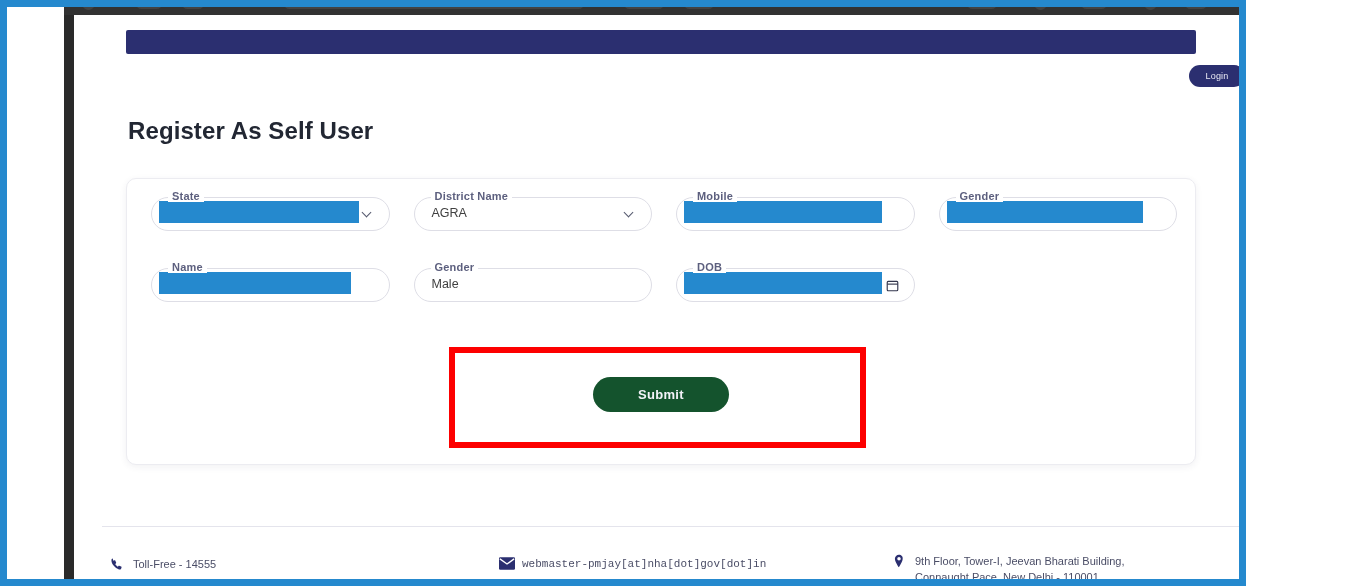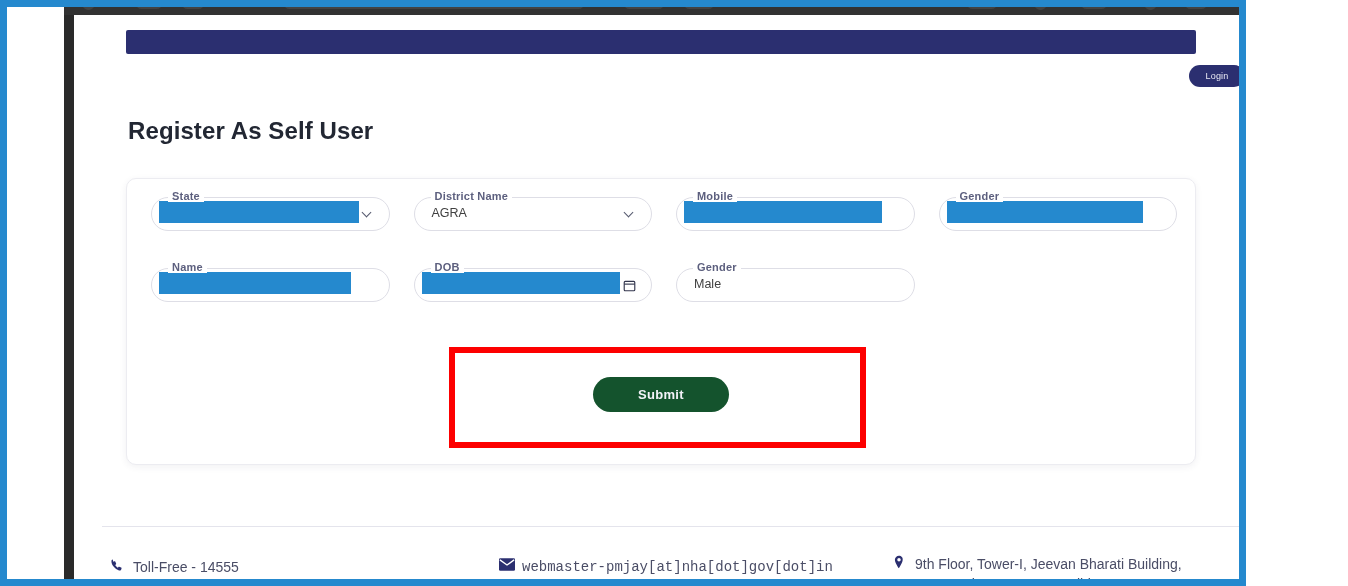--- a/index.html
+++ b/index.html
@@ -258,21 +258,21 @@
     left: 0;
     top: 520px;
     width: 100%;
     height: 44px;
   }
   .footer-item {
     position: absolute;
     display: flex;
     align-items: flex-start;
     gap: 9px;
-    font-size: 14px;
+    font-size: 11px;
     color: #4a4d66;
     line-height: 1.45;
   }
   .footer-item.phone   { left: 36px;  top: 22px; }
   .footer-item.email   { left: 425px; top: 22px; font-family: Liberation Mono, monospace; }
   .footer-item.address { left: 818px; top: 19px; }
   .footer-ico {
     flex: 0 0 auto;
     width: 14px;
     height: 14px;
@@ -350,37 +350,37 @@
 
             <div class="field">
               <div class="field-box"></div>
               <span class="field-label">Name</span>
               <span class="field-value"></span>
               <span class="redaction" style="width:192px;"></span>
             </div>
 
             <div class="field">
               <div class="field-box"></div>
+              <span class="field-label">Gender</span>
+              <span class="field-value">Male</span>
+            </div>
+
+            <div class="field">
+              <div class="field-box"></div>
               <span class="field-label">DOB</span>
               <span class="field-value"></span>
               <span class="redaction" style="width:198px;"></span>
               <span class="calendar-ico">
                 <svg viewBox="0 0 16 16" width="13" height="13" fill="none" stroke="#33364d" stroke-width="1.4">
                   <rect x="1.5" y="3" width="13" height="11.5" rx="1.2"></rect>
                   <line x1="1.5" y1="6.3" x2="14.5" y2="6.3"></line>
                 </svg>
               </span>
             </div>
 
-            <div class="field">
-              <div class="field-box"></div>
-              <span class="field-label">Gender</span>
-              <span class="field-value">Male</span>
-            </div>
-
             <div class="field empty-slot"></div>
 
           </div>
 
         </div>
 
         <div class="submit-wrap">
           <button class="submit-btn">Submit</button>
         </div>
 

